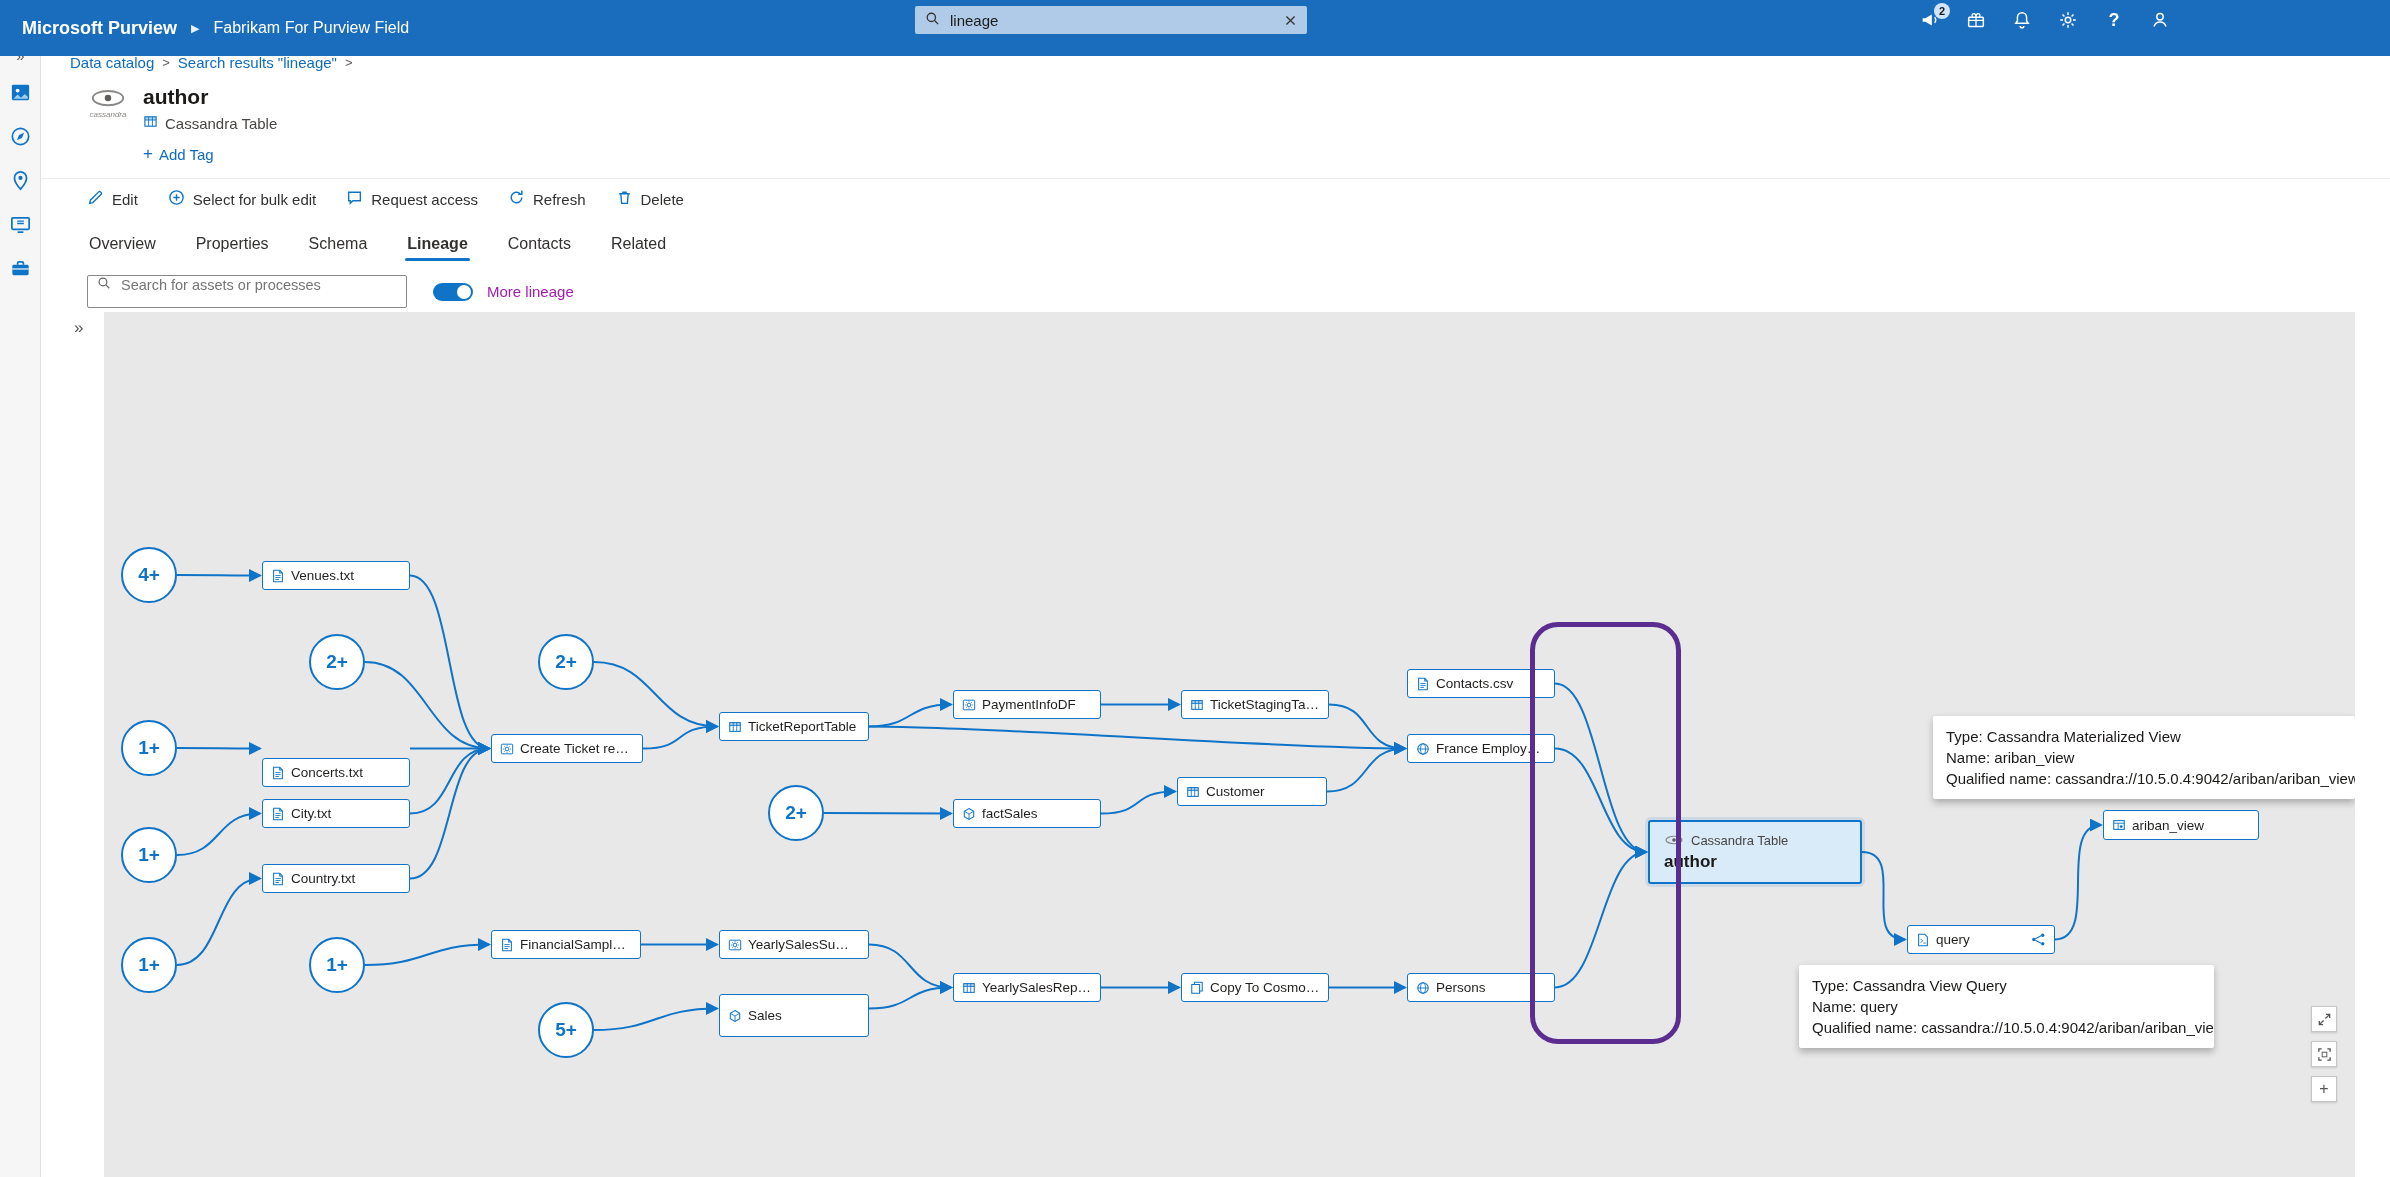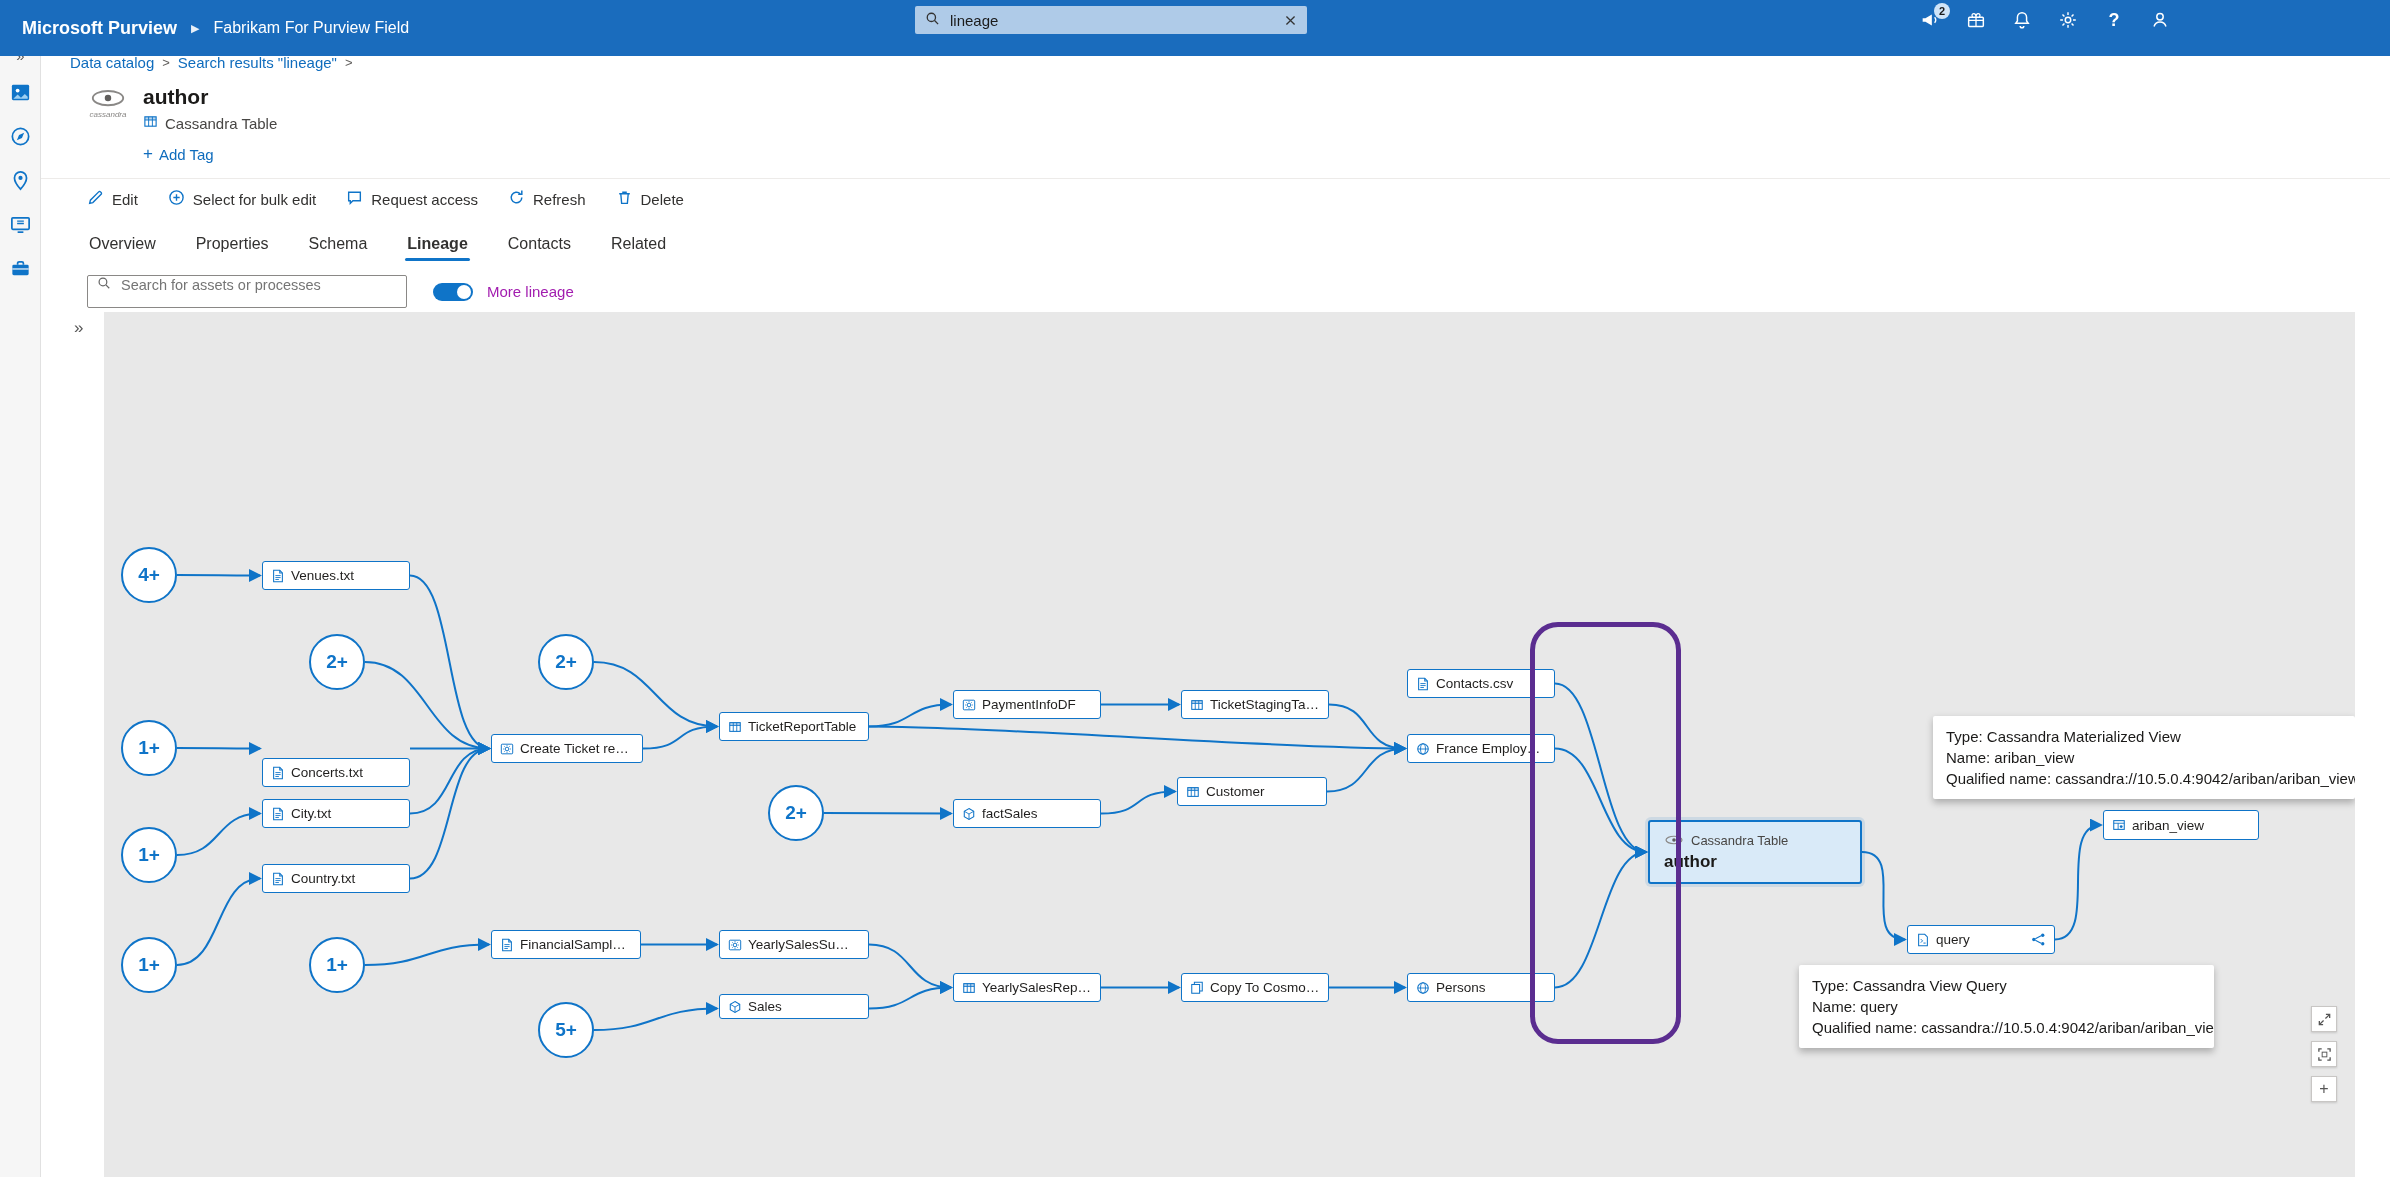--- a/index.html
+++ b/index.html
@@ -436,21 +436,21 @@
         <span class="lbl">FinancialSample.csv</span>
       </div>
       <div class="node" style="left: 615px; top: 618px; width: 150px; height: 29px;">
         <svg width="14" height="14" viewBox="0 0 16 16">
           <rect x="1.5" y="2.5" width="13" height="11" rx="1" fill="#fff" stroke="#0f74c8" stroke-width="1.1"></rect>
           <circle cx="8" cy="8" r="2.1" fill="none" stroke="#0f74c8" stroke-width="1.1"></circle>
           <path d="M8 4.7V3.6M8 12.4v-1.1M11.3 8h1.1M3.6 8h1.1M10.2 5.8l.8-.8M5 11l.8-.8M10.2 10.2l.8.8M5 5l.8.8" stroke="#0f74c8" stroke-width="1"></path>
         </svg>
         <span class="lbl">YearlySalesSummary...</span>
       </div>
-      <div class="node" style="left: 615px; top: 682px; width: 150px; height: 25px;">
+      <div class="node" style="left: 615px; top: 682px; width: 150px; height: 43px;">
         <svg width="14" height="14" viewBox="0 0 16 16">
           <path d="M8 1.8l5.4 3.1v6.2L8 14.2l-5.4-3.1V4.9z" fill="#fff" stroke="#0f74c8" stroke-width="1.2"></path>
           <path d="M2.6 4.9L8 8l5.4-3.1M8 8v6.2" fill="none" stroke="#0f74c8" stroke-width="1"></path>
         </svg>
         <span class="lbl">Sales</span>
       </div>
       <div class="node" style="left: 849px; top: 661px; width: 148px; height: 29px;">
         <svg width="14" height="14" viewBox="0 0 16 16">
           <rect x="2" y="3" width="12" height="10" fill="#fff" stroke="#0f74c8" stroke-width="1.2"></rect>
           <rect x="2" y="3" width="12" height="3.2" fill="#0f74c8" opacity=".3"></rect>

